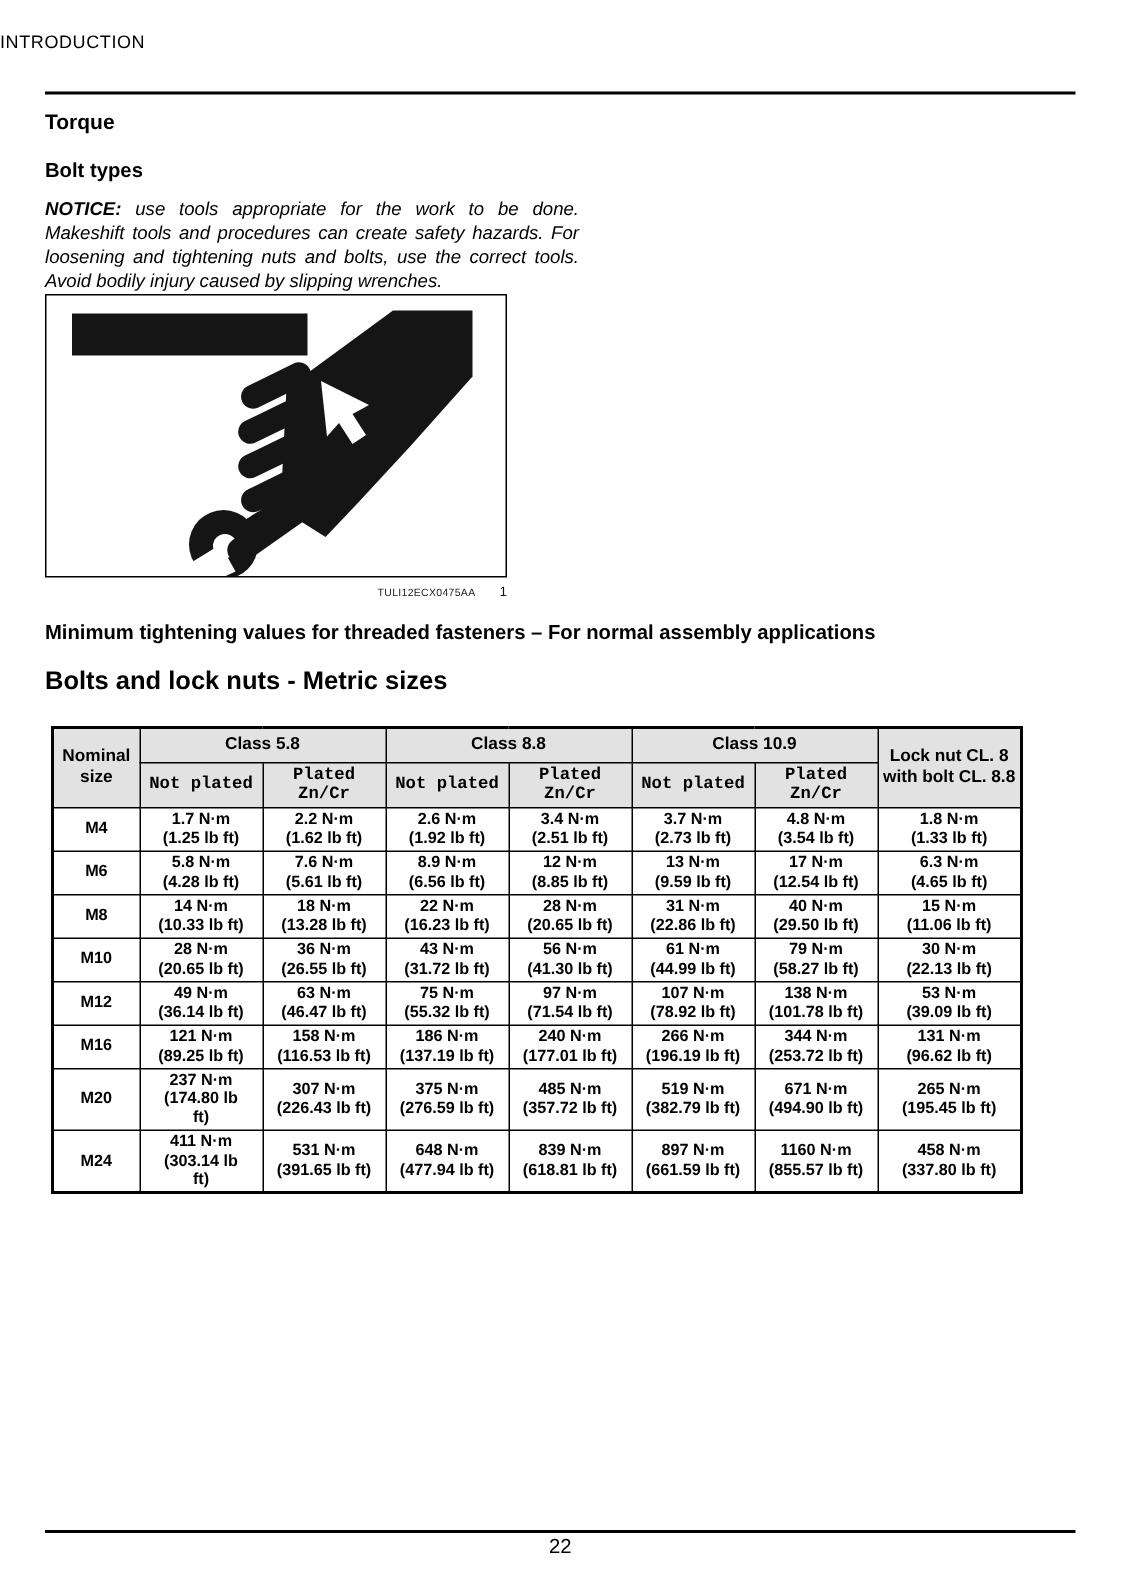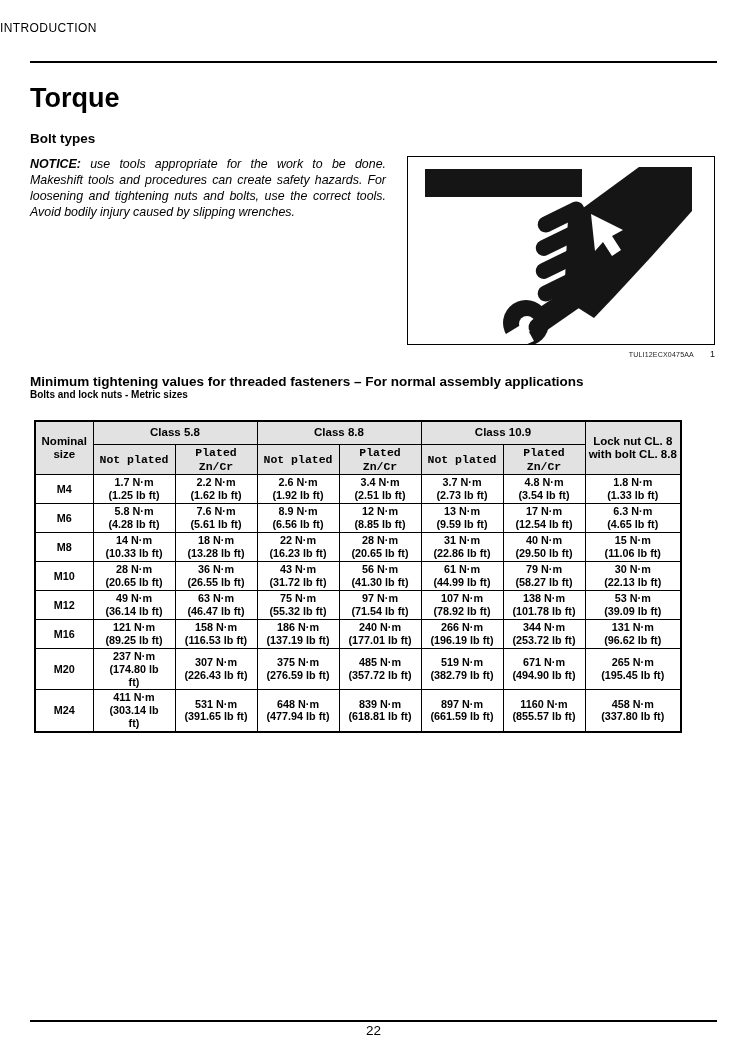--- a/index.html
+++ b/index.html
@@ -7,41 +7,41 @@
     width:747px; height:1055px;
     background:#ffffff; color:#000;
     font-family:"Liberation Sans", sans-serif;
     position:relative; overflow:hidden;
   }
   .running-head {
     padding-top:21px; text-align:left;
     font-size:12px; letter-spacing:.4px;
   }
   .top-rule { margin:26px 30px 0 30px; border:none; border-top:2.5px solid #000; }
-  .h1 { margin:20px 30px 0 30px; font-size:27px; font-weight:bold; }
+  .h1 { margin:10px 30px 0 30px; font-size:14px; font-weight:bold; }
   .h2 { margin:17px 30px 0 30px; font-size:13.5px; font-weight:bold; }
-  .cols { display:flex; margin:10px 30px 0 30px; justify-content:space-between; }
+  .cols { display:flex; margin:10px 30px 0 30px; justify-content:space-between;flex-direction:column; }
   .notice {
     width:356px; font-size:12.4px; font-style:italic;
     text-align:justify; line-height:1.3;
   }
   .notice b { font-style:italic; }
   .figure-wrap { width:310px; }
   .figure-frame {
     width:306px; height:187px; border:1.5px solid #000; background:#fff;
   }
   .figure-frame svg { display:block; width:100%; height:100%; }
   .figure-caption {
     margin-top:4px; padding-right:2px;
     display:flex; justify-content:flex-end; align-items:baseline; gap:16px;
   }
   .cap-code { font-size:7px; color:#222; letter-spacing:.2px; }
   .cap-num { font-size:9px; color:#111; }
   .section-heading { margin:15px 30px 0 30px; font-size:13.5px; font-weight:bold; }
-  .table-title { margin:0 30px 5px 30px; font-size:10px; font-weight:bold; }
+  .table-title { margin:15px 30px 5px 30px; font-size:17px; font-weight:bold; }
 
   table.torque {
     margin-left:34px; border-collapse:collapse;
     border:2px solid #000; table-layout:fixed;margin-top:20px;
   }
   table.torque th, table.torque td {
     border:1px solid #000; text-align:center; vertical-align:middle;
     font-weight:bold; padding:1px 1px; line-height:1.18;
   }
   table.torque thead th { background:#e2e2e2; font-size:11.5px; }

